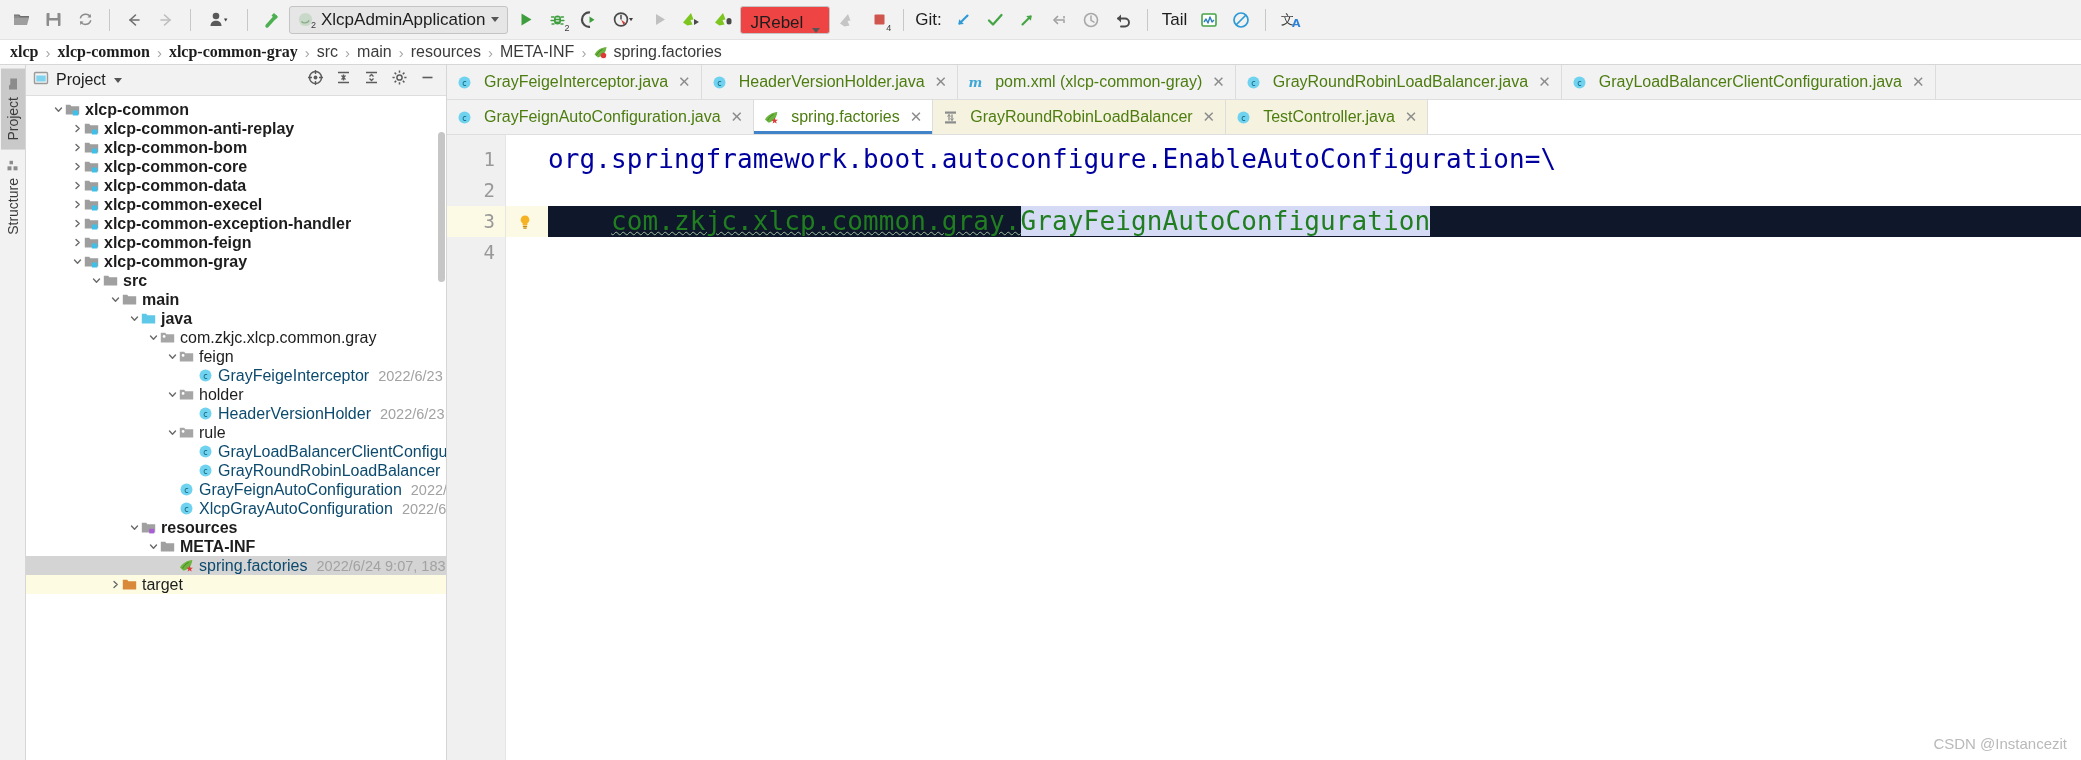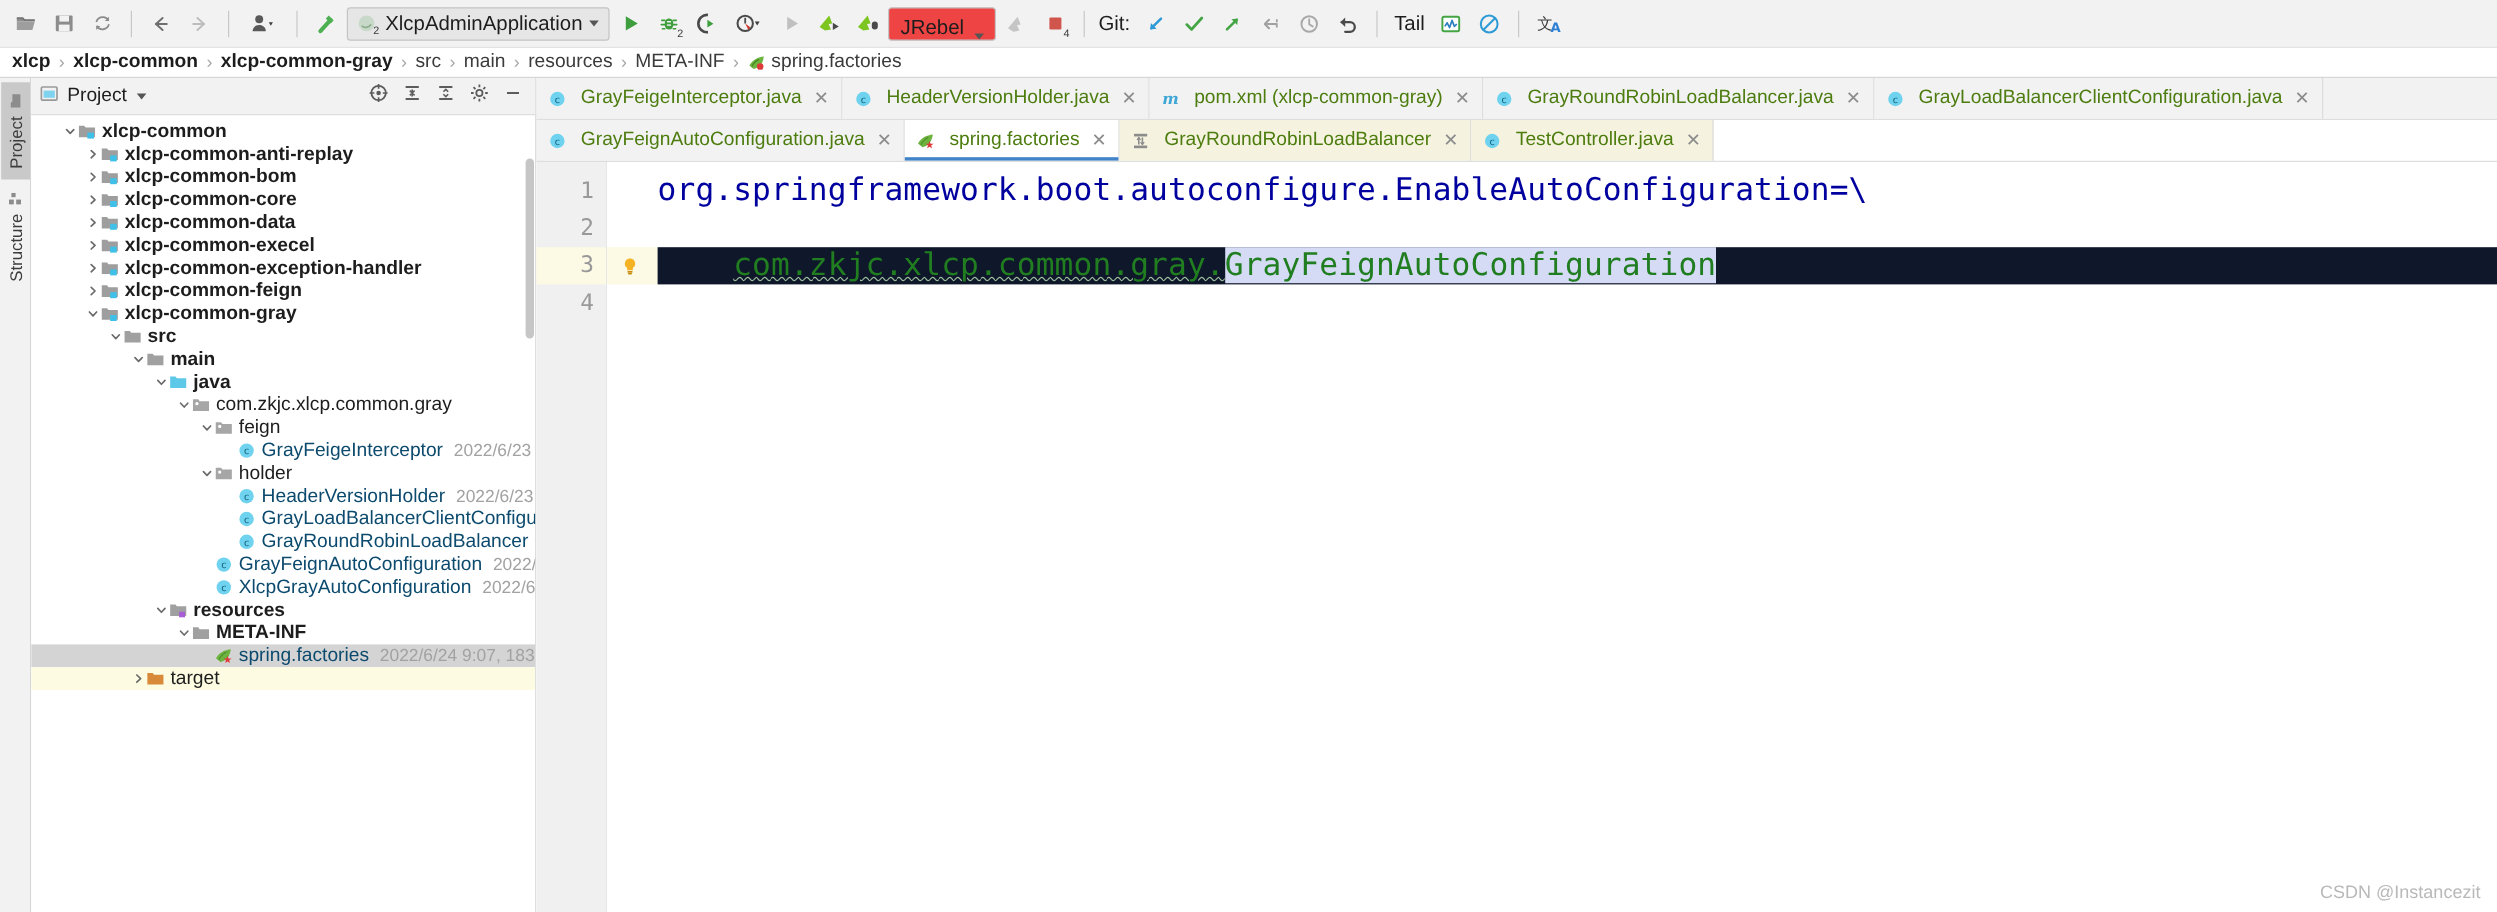--- a/index.html
+++ b/index.html
@@ -44,21 +44,21 @@
   }
 
   
   .crumbbar{
     height:24px;min-height:24px;background:#ffffff;
     display:flex;align-items:center;padding:0 10px;
     border-bottom:1px solid #d6d6d6;
     font-size:16px;
   }
   .crumb{color:#1d1d1d;white-space:nowrap;}
-  .crumb.bold{font-weight:bold;}
+  .crumb.bold{font-weight:bold;font-family:Liberation Serif, serif;}
   .crumb.dim{color:#3b3b3b;}
   .crumb-sep{color:#a6a6a6;margin:0 7px;font-size:15px;}
   .crumb-icon{display:inline-flex;align-items:center;margin-right:5px;vertical-align:-2px;}
 
   
   .main{flex:1;display:flex;min-height:0;background:#ffffff;}
 
   
   .rail{
     width:25px;min-width:25px;background:#f2f2f2;border-right:1px solid #d6d6d6;
@@ -701,20 +701,35 @@
             <span class="ic">
               <svg width="15" height="15" viewBox="0 0 15 15">
                 <circle cx="7.5" cy="7.5" r="6" fill="#6fd3ef"></circle>
                 <text x="7.5" y="10.6" text-anchor="middle" font-family="DejaVu Sans, sans-serif" font-size="8" fill="#0f5e78">c</text>
               </svg>
             </span>
             <span class="nm green">HeaderVersionHolder</span>
             <span class="meta">2022/6/23 17:22, 587 B</span>
           </div>
           <div class="row">
+            <span class="spacer" style="width: 140px;"></span>
+            <span class="arrow">
+              <svg width="11" height="11" viewBox="0 0 11 11">
+                <path d="M2.5 4L5.5 7.2 8.5 4" fill="none" stroke="#6a6a6a" stroke-width="1.4" stroke-linecap="round" stroke-linejoin="round"></path>
+              </svg>
+            </span>
+            <span class="ic">
+              <svg width="15" height="15" viewBox="0 0 15 15">
+                <path d="M0.8 2.8h4.4l1.2 1.5h7.8v8.1H0.8z" fill="#a6a6a6"></path>
+                <circle cx="4.1" cy="6.4" r="1.35" fill="#ffffff"></circle>
+              </svg>
+            </span>
+            <span class="nm">rule</span>
+          </div>
+          <div class="row">
             <span class="spacer" style="width: 159px;"></span>
             <span class="arrow"></span>
             <span class="ic">
               <svg width="15" height="15" viewBox="0 0 15 15">
                 <circle cx="7.5" cy="7.5" r="6" fill="#6fd3ef"></circle>
                 <text x="7.5" y="10.6" text-anchor="middle" font-family="DejaVu Sans, sans-serif" font-size="8" fill="#0f5e78">c</text>
               </svg>
             </span>
             <span class="nm green">GrayLoadBalancerClientConfiguration</span>
           </div>

